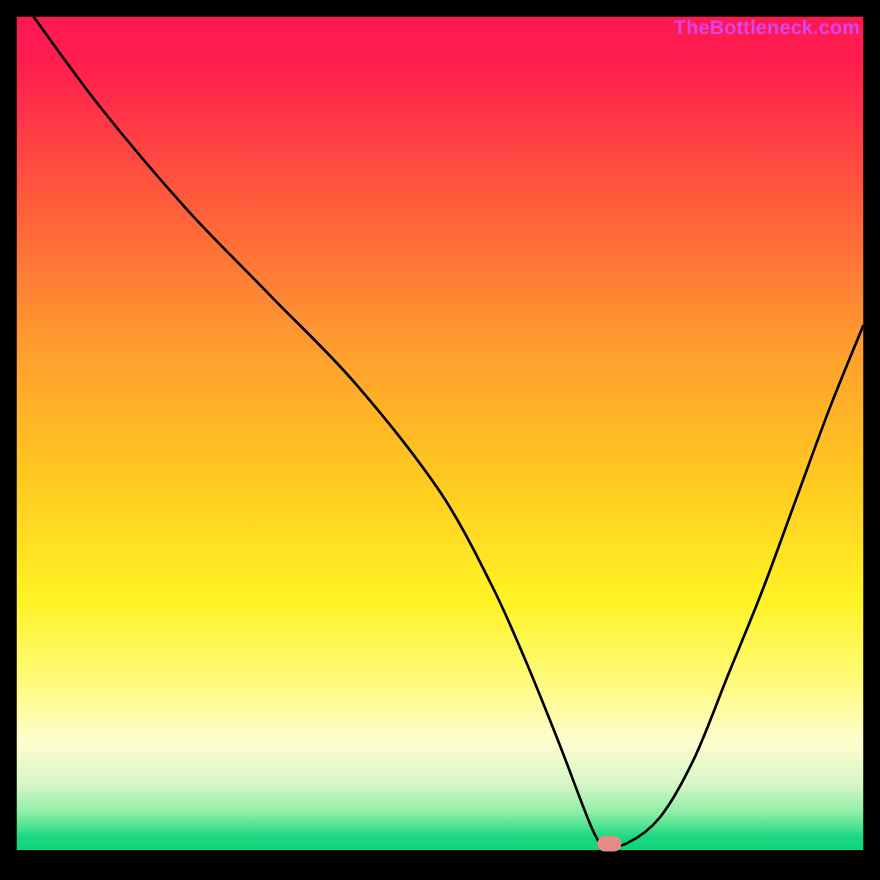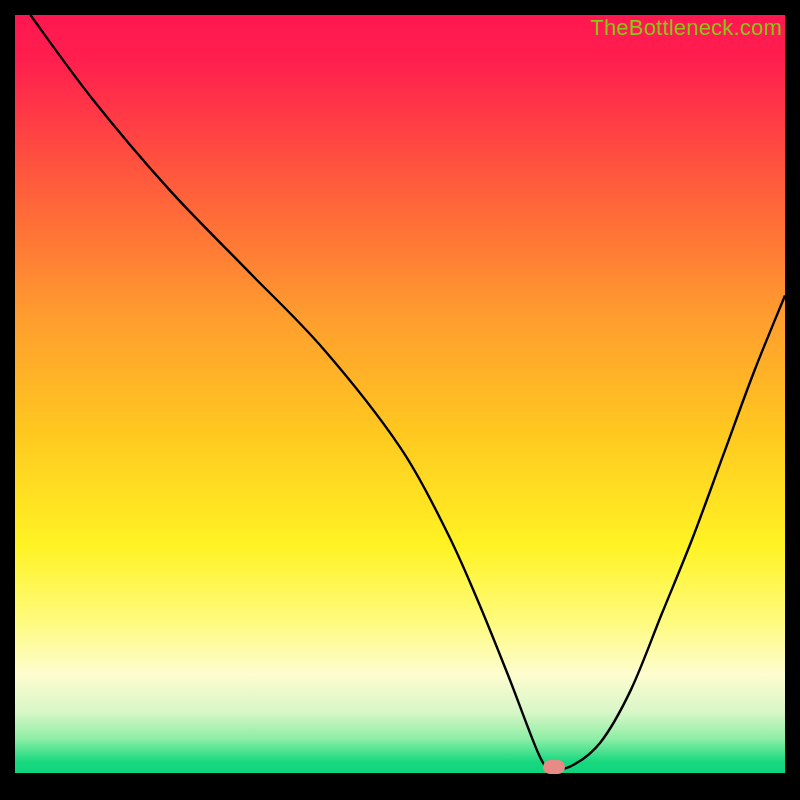--- a/index.html
+++ b/index.html
@@ -16,24 +16,24 @@
     z-index: 3;
   }
   #border-left   { left: 0;   top: 0; width: 15px;  height: 800px; }
   #border-right  { right: 0;  top: 0; width: 15px;  height: 800px; }
   #border-top    { left: 0;   top: 0; width: 800px; height: 15px;  }
   #border-bottom { left: 0; bottom: 0; width: 800px; height: 27px; }
   .watermark {
     position: absolute;
     top: 15px;
     right: 18px;
-    color: #84cc16;
+    color: #d946ef;
     font-family: Arial, Helvetica, sans-serif;
-    font-size: 22px;
-    font-weight: 400;
+    font-size: 18px;
+    font-weight: 700;
     z-index: 5;
     letter-spacing: 0.2px;
   }
   .marker {
     position: absolute;
     width: 22px;
     height: 14px;
     border-radius: 7px;
     background: #e78b87;
     z-index: 4;

